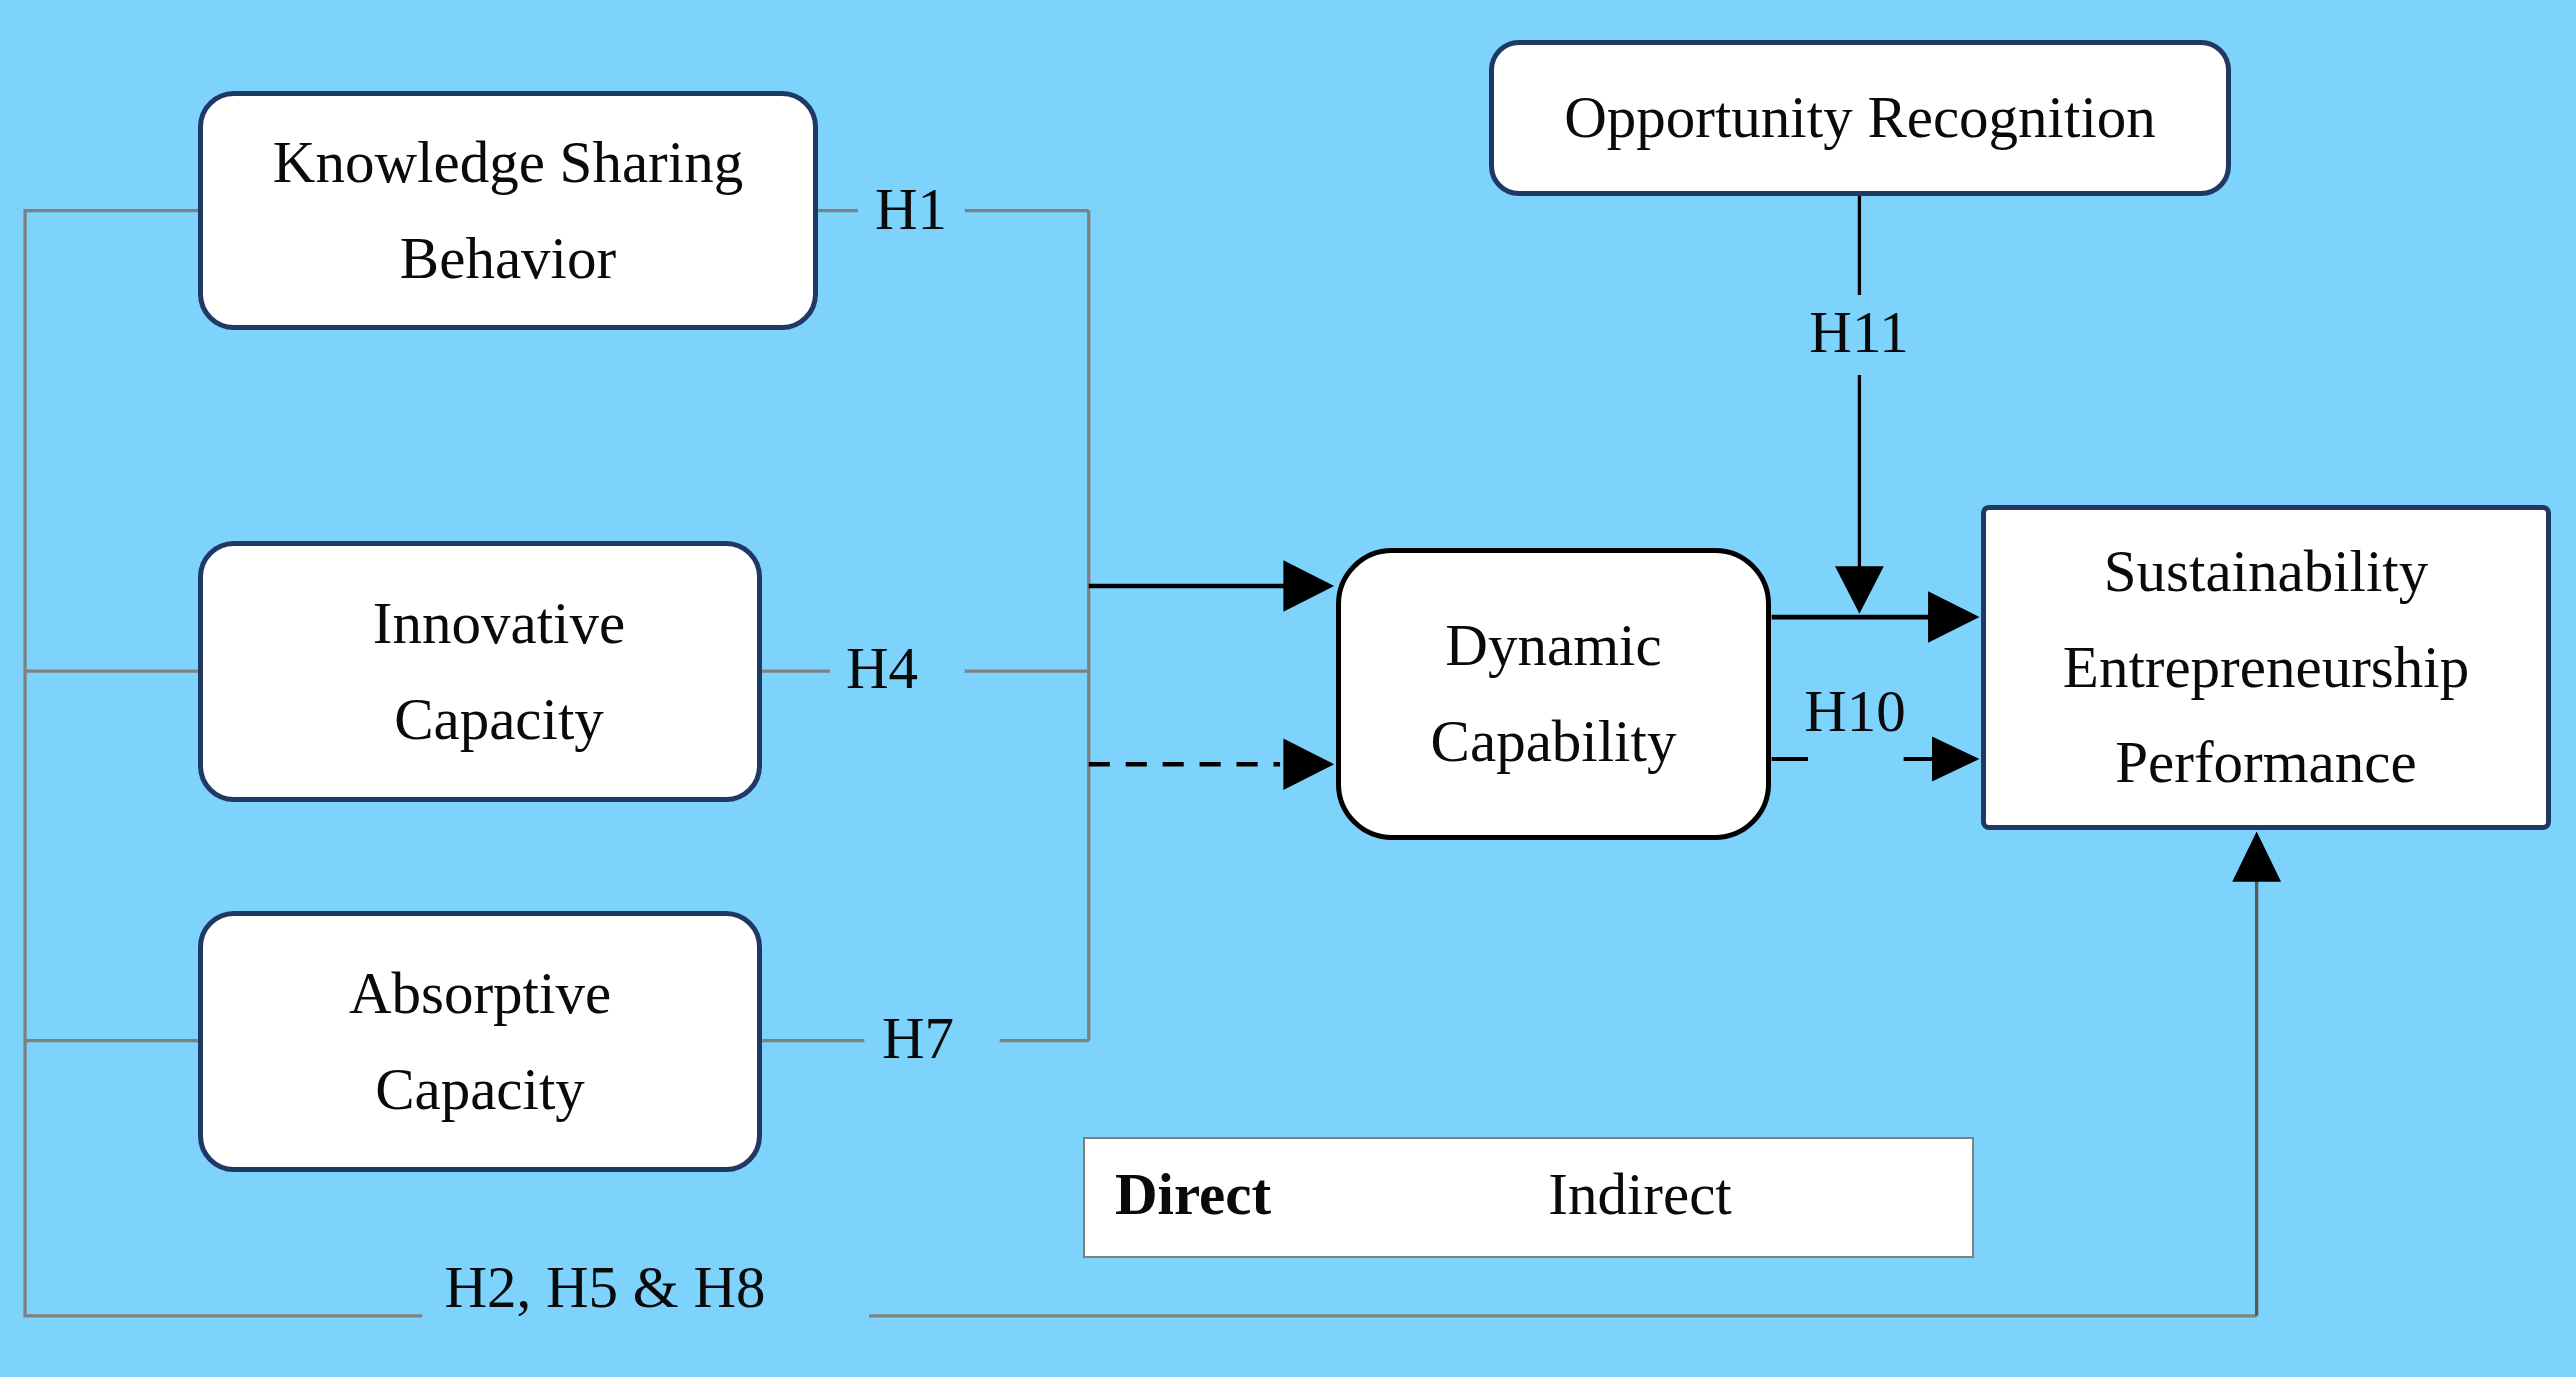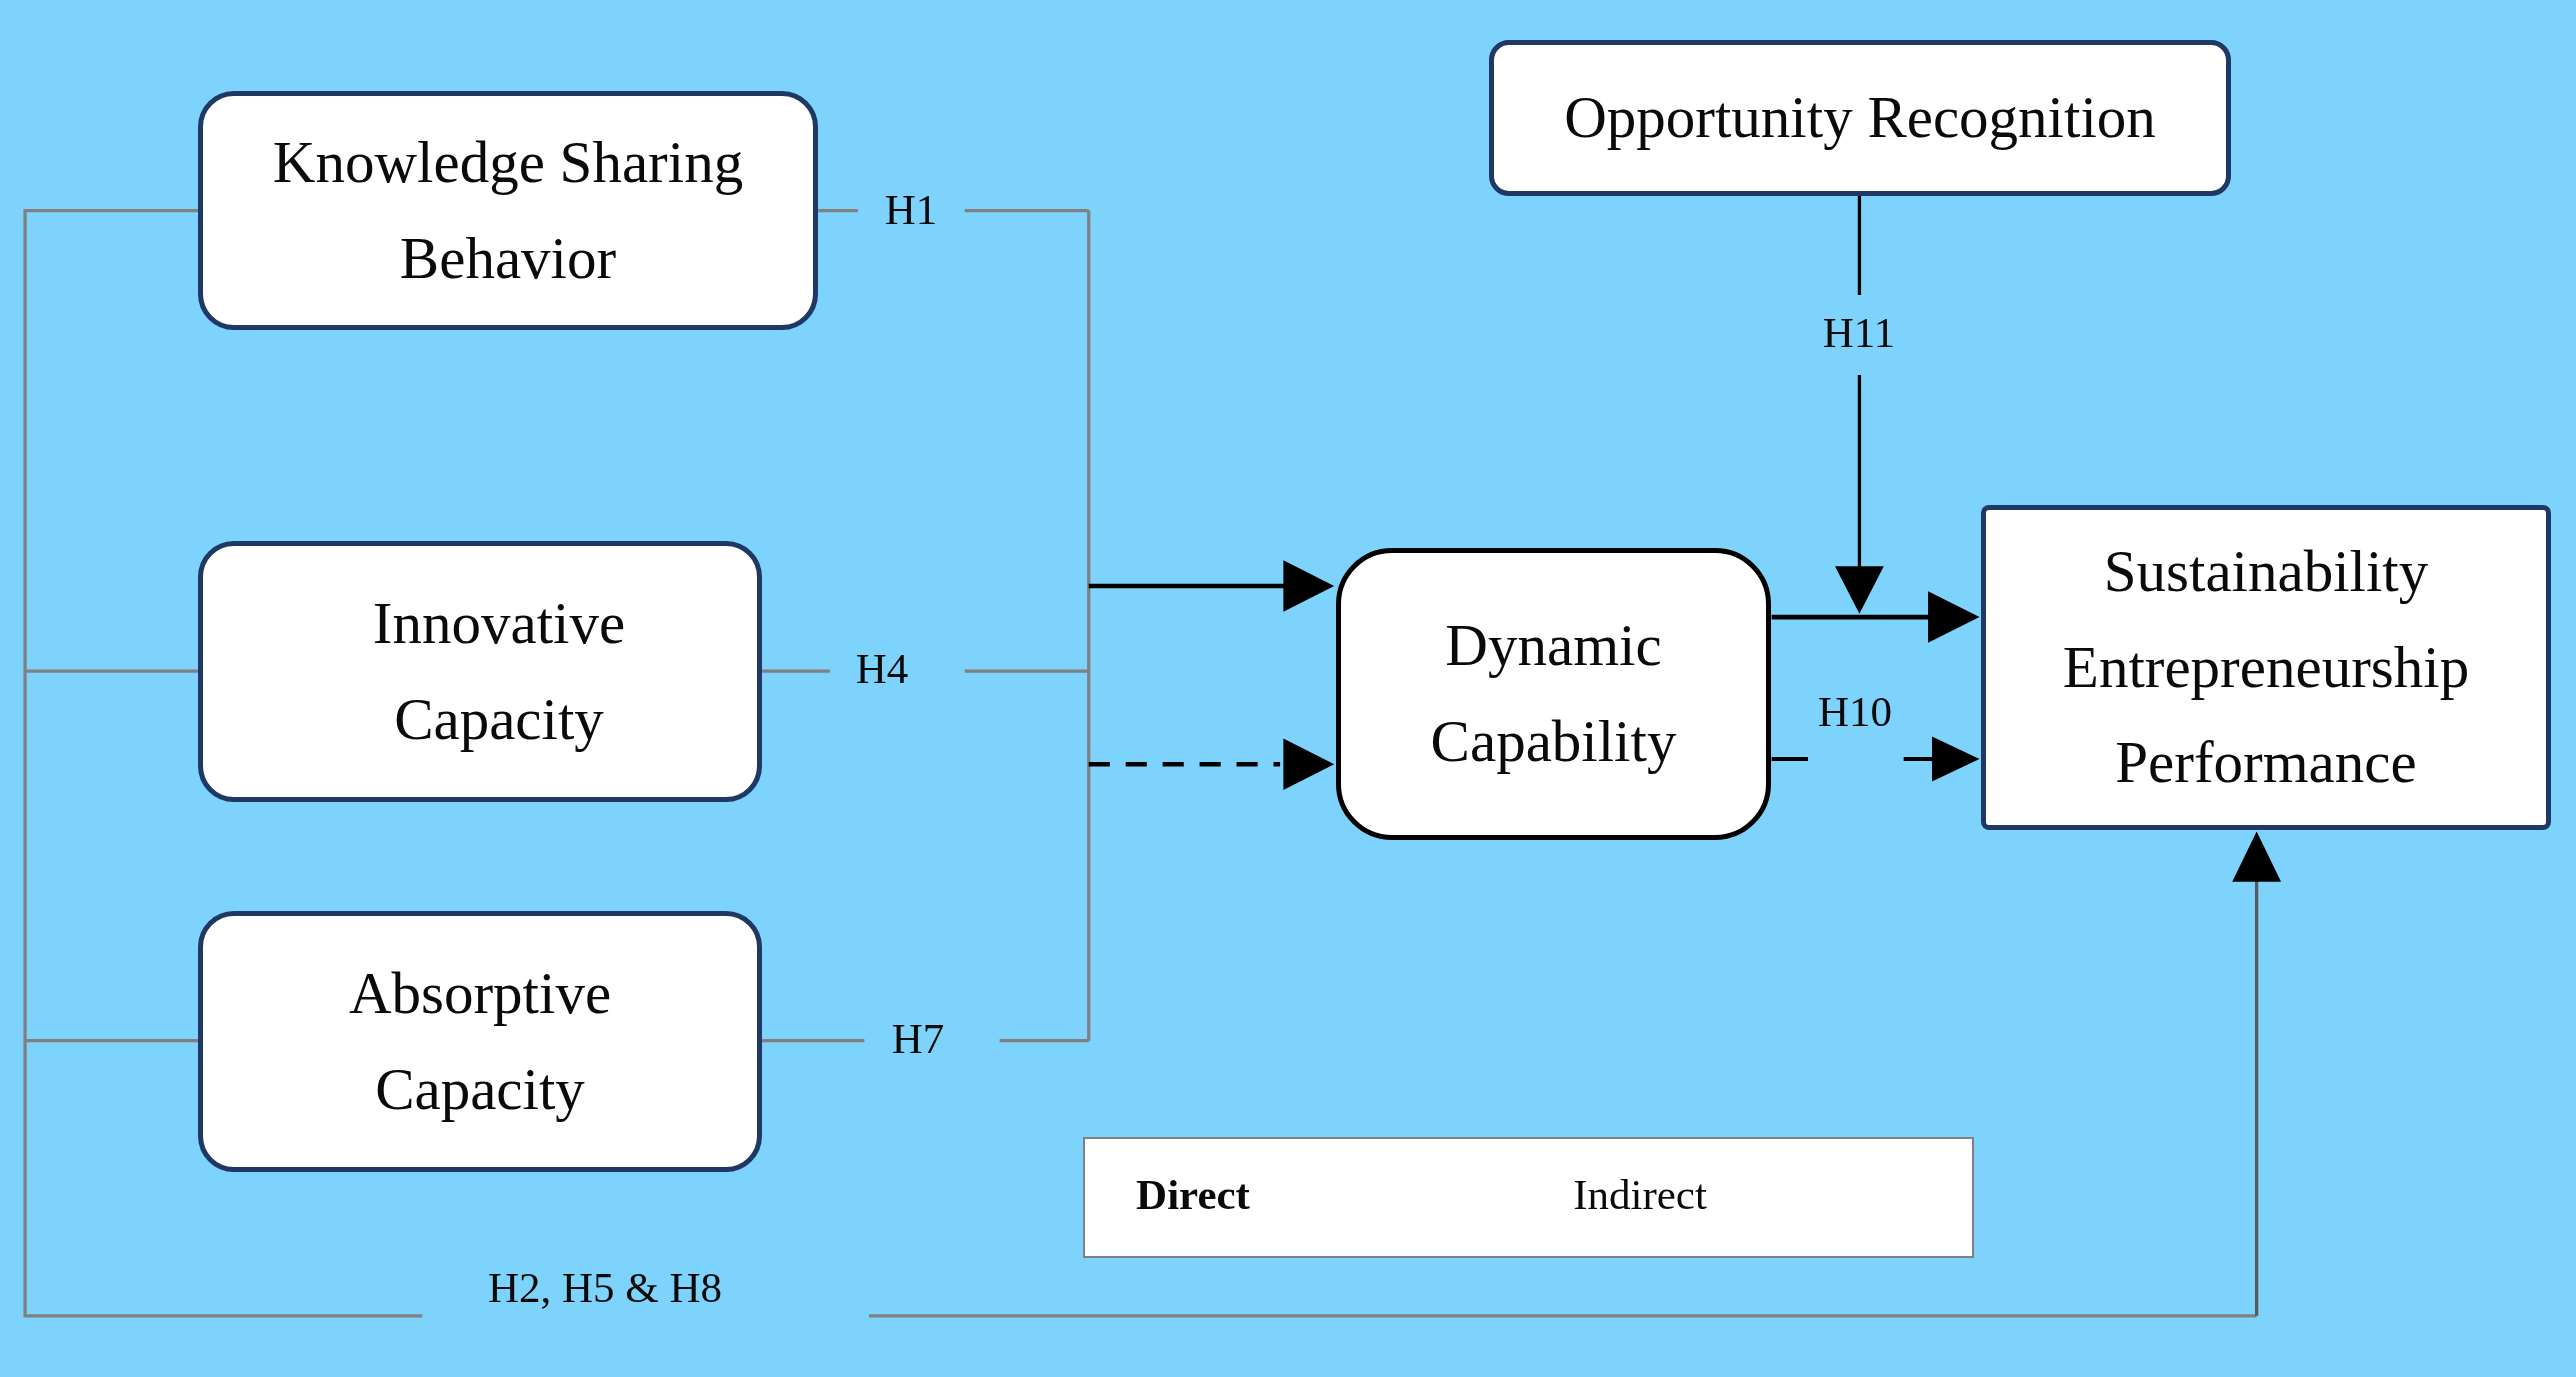--- a/index.html
+++ b/index.html
@@ -20,21 +20,21 @@
     text-align:center;
     font-size:59px;line-height:1.62;
     white-space:pre-line;
   }
   .navy{border:5.3px solid #1f3864;}
   .black-box{border:5.3px solid #000000;}
   .thin-box{border:2.6px solid #808080;}
   .plabel{
     position:absolute;
     transform:translate(-50%,-50%);
-    font-size:43px;white-space:nowrap;
+    font-size:59px;white-space:nowrap;
   }
 </style>
 </head>
 <body>
 
 <div id="canvas">
 
   <svg id="connector-layer" viewBox="0 0 3904 2088">
 
     <path d="M300 319 H38 V1994 H640" stroke="#808080" stroke-width="5" fill="none"></path>
@@ -72,21 +72,21 @@
 
   <div class="node navy" style="left:198px;top:91px;width:620px;height:239px;border-radius:36px;">Knowledge Sharing
 Behavior</div>
 
   <div class="node navy" style="left:198px;top:541px;width:564px;height:261px;border-radius:36px;padding-left:38px;">Innovative
 Capacity</div>
 
   <div class="node navy" style="left:198px;top:911px;width:564px;height:261px;border-radius:36px;">Absorptive
 Capacity</div>
 
-  <div class="node navy" style="left:1489px;top:40px;width:742px;height:156px;border-radius:20px;">Opportunity Recognition</div>
+  <div class="node navy" style="left:1489px;top:40px;width:742px;height:156px;border-radius:30px;">Opportunity Recognition</div>
 
   <div class="node black-box" style="left:1336px;top:548px;width:435px;height:292px;border-radius:56px;">Dynamic
 Capability</div>
 
   <div class="node navy" style="left:1981px;top:505px;width:570px;height:325px;border-radius:8px;">Sustainability
 Entrepreneurship
 Performance</div>
 
 
   <div class="thin-box" style="position:absolute;left:1083px;top:1137px;width:891px;height:121px;box-sizing:border-box;background:#ffffff;"></div>

